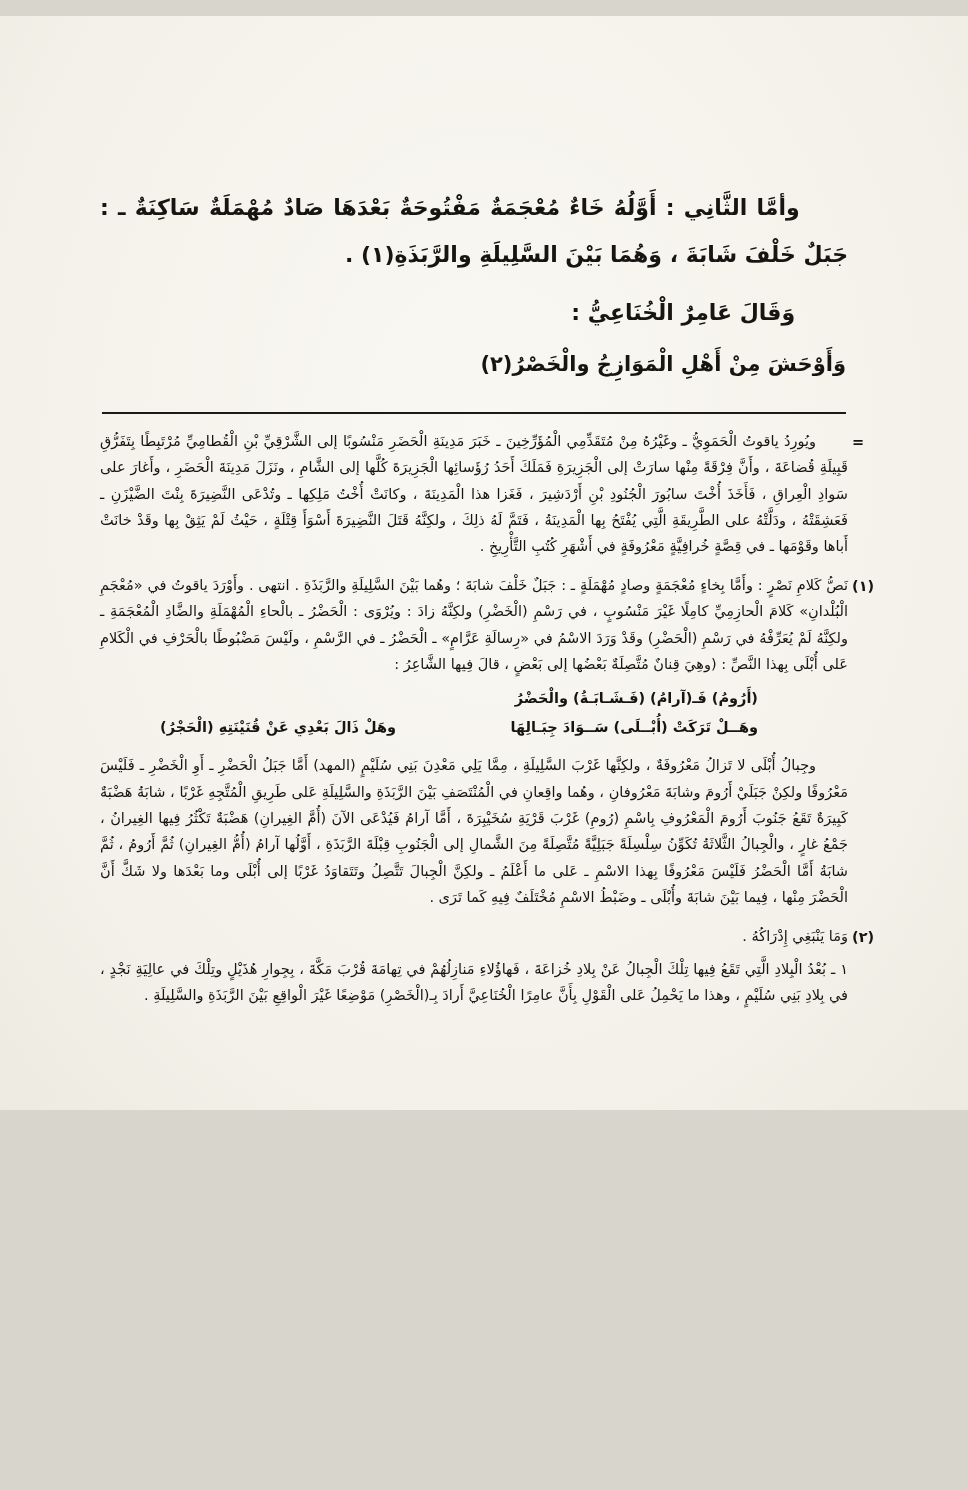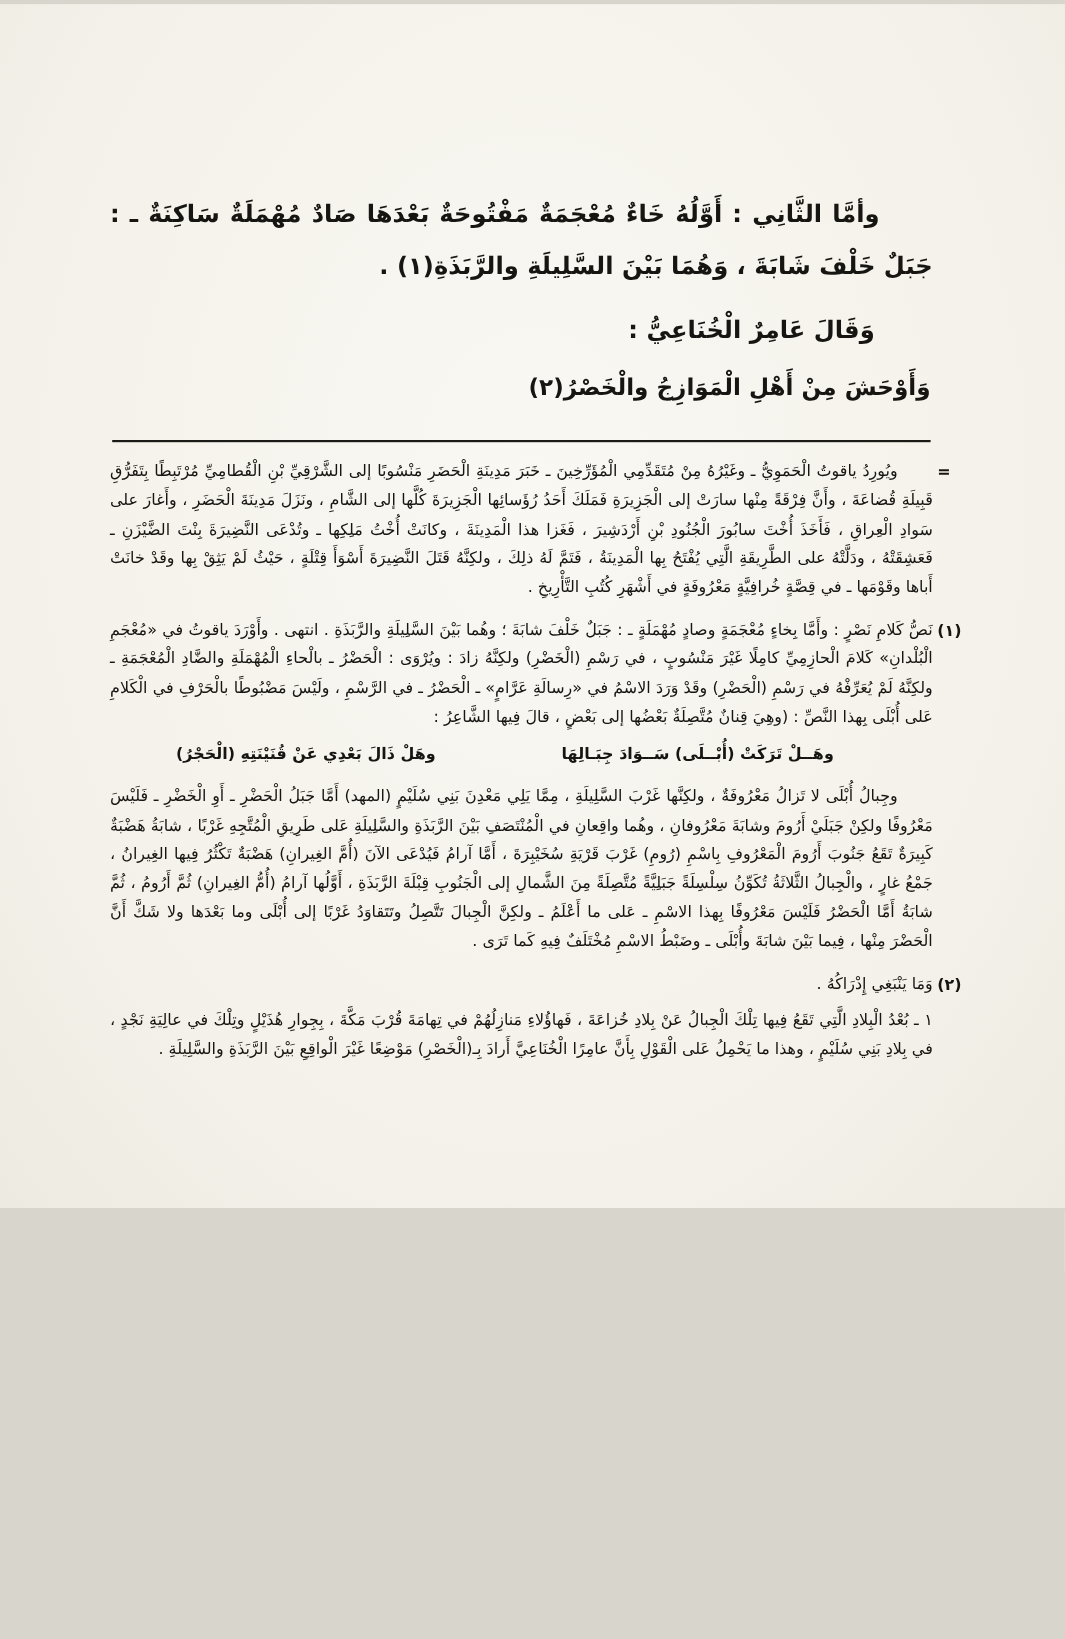--- a/index.html
+++ b/index.html
@@ -1,19 +1,19 @@
 <!DOCTYPE html>
 <html lang="ar" dir="rtl"><head>
 <meta charset="utf-8">
 <style>
   html,body{margin:0;padding:0;background:#d8d5cd;}
   .page{
     position:relative;
     width:968px;height:1094px;
-    margin:4px auto;
+    margin:16px auto;
     background:#f6f4ee;
     background-image:radial-gradient(ellipse at 50% 40%, #faf8f3 0%, #f3f1e9 70%, #edeae1 100%);
     font-family:"DejaVu Sans", sans-serif;
     color:#171512;
     direction:rtl;
     overflow:hidden;
   }
   .content{
     position:absolute;
     top:168px; right:120px; left:100px;
@@ -102,20 +102,21 @@
       <div class="fn-block">
         <span class="fn-marker">=</span>
         <p class="fn-para indent">ويُورِدُ ياقوتُ الْحَمَوِيُّ ـ وغَيْرُهُ مِنْ مُتَقَدِّمِي الْمُؤَرِّخِينَ ـ خَبَرَ مَدِينَةِ الْحَضَرِ مَنْسُوبًا إلى الشَّرْقِيِّ بْنِ الْقُطامِيِّ مُرْتَبِطًا بِتَفَرُّقِ قَبِيلَةِ قُضاعَةَ ، وأَنَّ فِرْقَةً مِنْها سارَتْ إلى الْجَزِيرَةِ فَمَلَكَ أَحَدُ رُؤَسائِها الْجَزِيرَةَ كُلَّها إلى الشَّامِ ، ونَزَلَ مَدِينَةَ الْحَضَرِ ، وأَغارَ على سَوادِ الْعِراقِ ، فَأَخَذَ أُخْتَ سابُورَ الْجُنُودِ بْنِ أَرْدَشِيرَ ، فَغَزا هذا الْمَدِينَةَ ، وكانَتْ أُخْتُ مَلِكِها ـ وتُدْعَى النَّضِيرَةَ بِنْتَ الضَّيْزَنِ ـ فَعَشِقَتْهُ ، ودَلَّتْهُ على الطَّرِيقَةِ الَّتِي يُفْتَحُ بِها الْمَدِينَةُ ، فَتَمَّ لَهُ ذلِكَ ، ولكِنَّهُ قَتَلَ النَّضِيرَةَ أَسْوَأَ قِتْلَةٍ ، حَيْثُ لَمْ يَثِقْ بِها وقَدْ خانَتْ أَباها وقَوْمَها ـ في قِصَّةٍ خُرافِيَّةٍ مَعْرُوفَةٍ في أَشْهَرِ كُتُبِ التَّأْرِيخِ .</p>
       </div>
 
       <div class="fn-block">
         <span class="fn-marker">(١)</span>
         <p class="fn-para">نَصُّ كَلامِ نَصْرٍ : وأَمَّا بِخاءٍ مُعْجَمَةٍ وصادٍ مُهْمَلَةٍ ـ : جَبَلٌ خَلْفَ شابَةَ ؛ وهُما بَيْنَ السَّلِيلَةِ والرَّبَذَةِ . انتهى . وأَوْرَدَ ياقوتُ في «مُعْجَمِ الْبُلْدانِ» كَلامَ الْحازِمِيِّ كامِلًا غَيْرَ مَنْسُوبٍ ، في رَسْمِ (الْخَضْرِ) ولكِنَّهُ زادَ : ويُرْوَى : الْحَضْرُ ـ بالْحاءِ الْمُهْمَلَةِ والضَّادِ الْمُعْجَمَةِ ـ ولكِنَّهُ لَمْ يُعَرِّفْهُ في رَسْمِ (الْحَضْرِ) وقَدْ وَرَدَ الاسْمُ في «رِسالَةِ عَرَّامٍ» ـ الْحَضْرُ ـ في الرَّسْمِ ، ولَيْسَ مَضْبُوطًا بالْحَرْفِ في الْكَلامِ عَلى أُبْلَى بِهذا النَّصِّ : (وهِيَ قِنانٌ مُتَّصِلَةٌ بَعْضُها إلى بَعْضٍ ، قالَ فِيها الشَّاعِرُ :</p>
         <div class="fn-verse-wrap">
           <div class="verse fn-verse">
+            <span>(أَرُومُ) فَـ(آرامُ) (فَـشَـابَـةُ) والْحَضْرُ</span>
           </div>
           <div class="verse fn-verse">
             <span>وهَــلْ تَرَكَتْ (أُبْــلَى) سَــوَادَ جِبَـالِهَا</span>
             <span>وهَلْ ذَالَ بَعْدِي عَنْ قُنَيْنَتِهِ (الْحَجْرُ)</span>
           </div>
         </div>
         <p class="fn-para indent">وجِبالُ أُبْلَى لا تَزالُ مَعْرُوفَةٌ ، ولكِنَّها غَرْبَ السَّلِيلَةِ ، مِمَّا يَلِي مَعْدِنَ بَنِي سُلَيْمٍ (المهد) أَمَّا جَبَلُ الْحَضْرِ ـ أَوِ الْخَضْرِ ـ فَلَيْسَ مَعْرُوفًا ولكِنْ جَبَلَيْ أَرُومَ وشابَةَ مَعْرُوفانِ ، وهُما واقِعانِ في الْمُنْتَصَفِ بَيْنَ الرَّبَذَةِ والسَّلِيلَةِ عَلى طَرِيقِ الْمُتَّجِهِ غَرْبًا ، شابَةُ هَضْبَةٌ كَبِيرَةٌ تَقَعُ جَنُوبَ أَرُومَ الْمَعْرُوفِ بِاسْمِ (رُومِ) غَرْبَ قَرْيَةِ سُخَيْبِرَةَ ، أَمَّا آرامُ فَيُدْعَى الآنَ (أُمَّ الغِيرانِ) هَضْبَةٌ تَكْثُرُ فِيها الغِيرانُ ، جَمْعُ غارٍ ، والْجِبالُ الثَّلاثَةُ تُكَوِّنُ سِلْسِلَةً جَبَلِيَّةً مُتَّصِلَةً مِنَ الشَّمالِ إلى الْجَنُوبِ قِبْلَةَ الرَّبَذَةِ ، أَوَّلُها آرامُ (أُمُّ الغِيرانِ) ثُمَّ أَرُومُ ، ثُمَّ شابَةُ أَمَّا الْحَضْرُ فَلَيْسَ مَعْرُوفًا بِهذا الاسْمِ ـ عَلى ما أَعْلَمُ ـ ولكِنَّ الْجِبالَ تَتَّصِلُ وتَتَقاوَدُ غَرْبًا إلى أُبْلَى وما بَعْدَها ولا شَكَّ أَنَّ الْحَضْرَ مِنْها ، فِيما بَيْنَ شابَةَ وأُبْلَى ـ وضَبْطُ الاسْمِ مُخْتَلَفٌ فِيهِ كَما تَرَى .</p>
       </div>
 
       <div class="fn-block">

